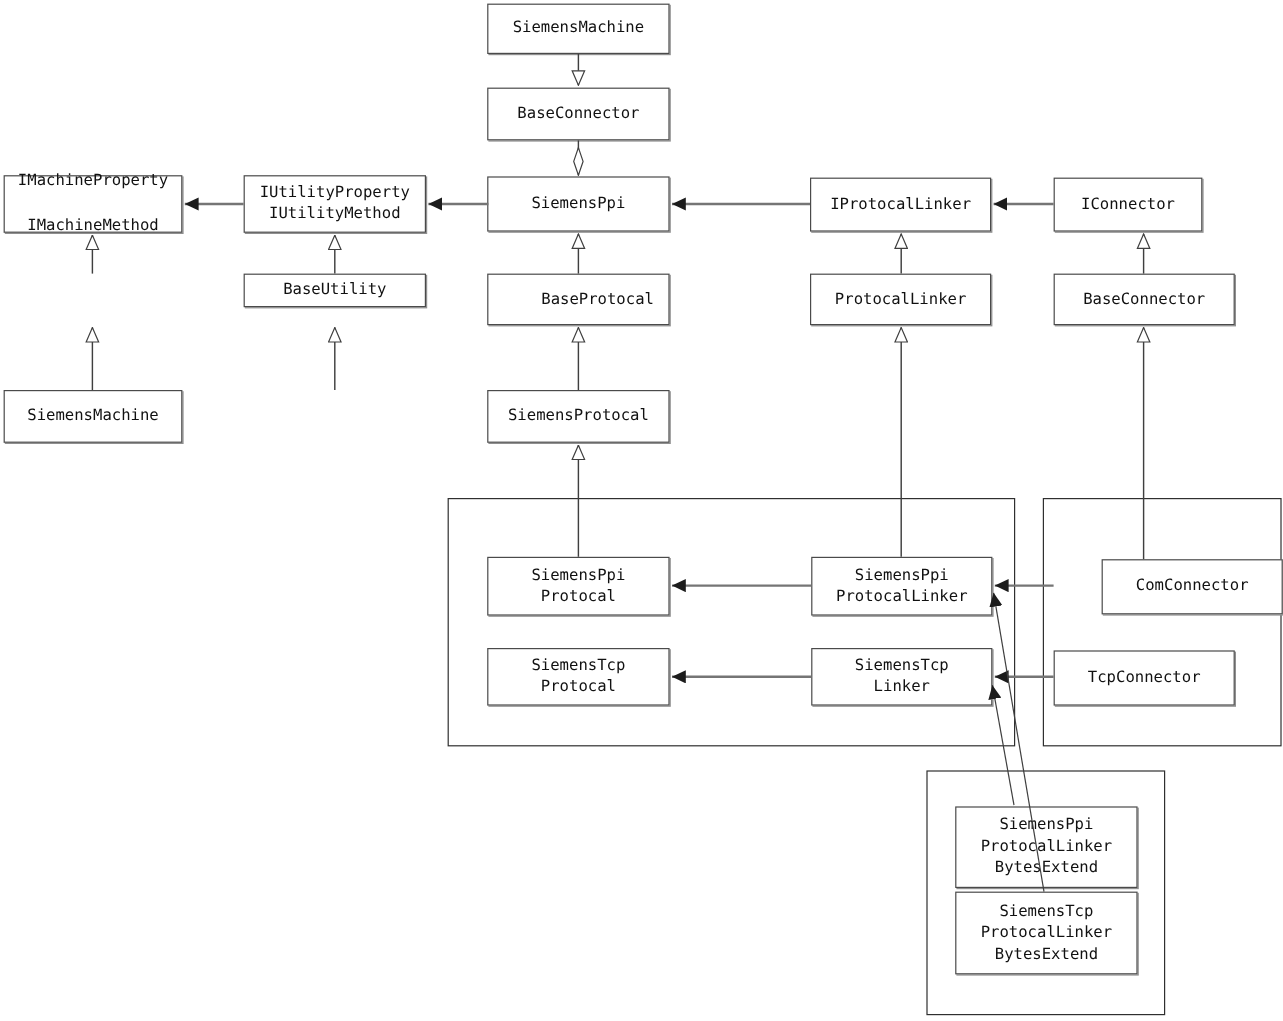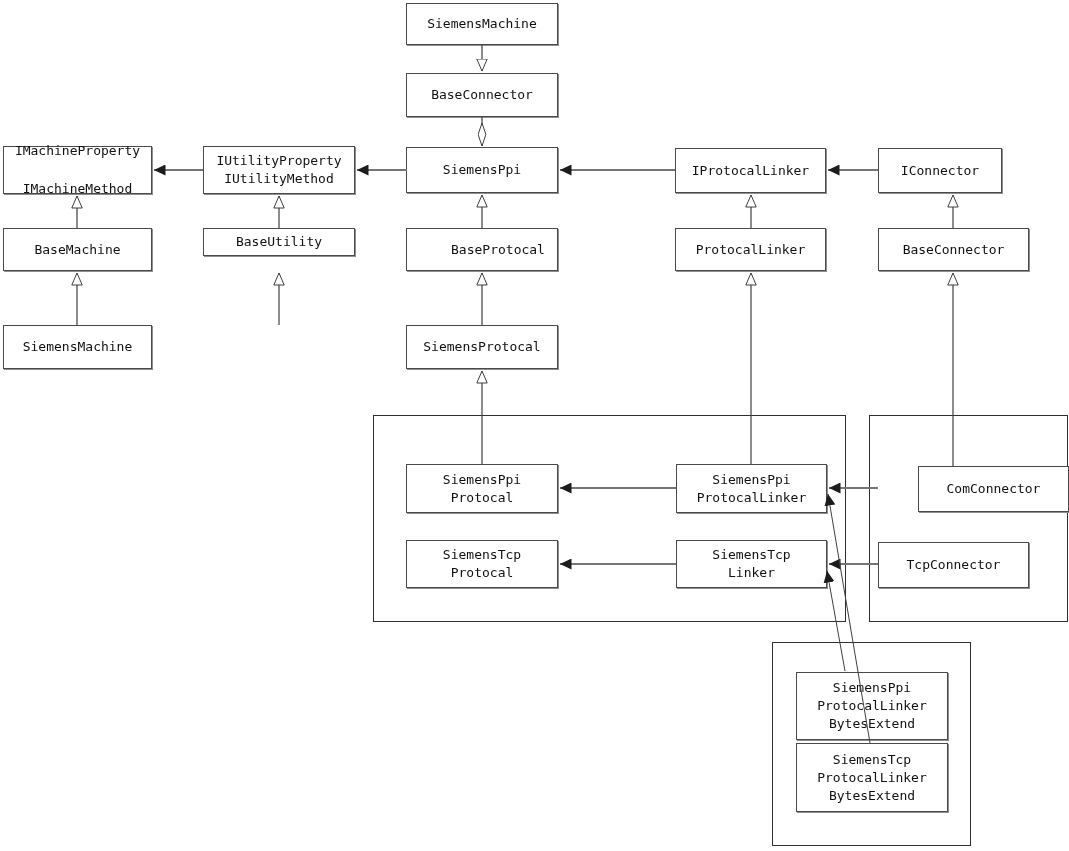--- a/index.html
+++ b/index.html
@@ -44,23 +44,20 @@
       </div>
       <div class="node" style="left: 203px; top: 146px; width: 152px; height: 48px;">
         <div>IUtilityProperty</div>
         <div>IUtilityMethod</div>
       </div>
       <div class="node" style="left: 675px; top: 148px; width: 151px; height: 45px;">
         <div>IProtocalLinker</div>
       </div>
       <div class="node" style="left: 878px; top: 148px; width: 124px; height: 45px;">
         <div>IConnector</div>
-      </div>
-      <div class="node" style="left: 3px; top: 228px; width: 149px; height: 43px;">
-        <div>BaseMachine</div>
       </div>
       <div class="node" style="left: 203px; top: 228px; width: 152px; height: 28px;">
         <div>BaseUtility</div>
       </div>
       <div class="node" style="left: 406px; top: 228px; width: 152px; height: 43px; padding-left: 32px;">
         <div>BaseProtocal</div>
       </div>
       <div class="node" style="left: 675px; top: 228px; width: 151px; height: 43px;">
         <div>ProtocalLinker</div>
       </div>

